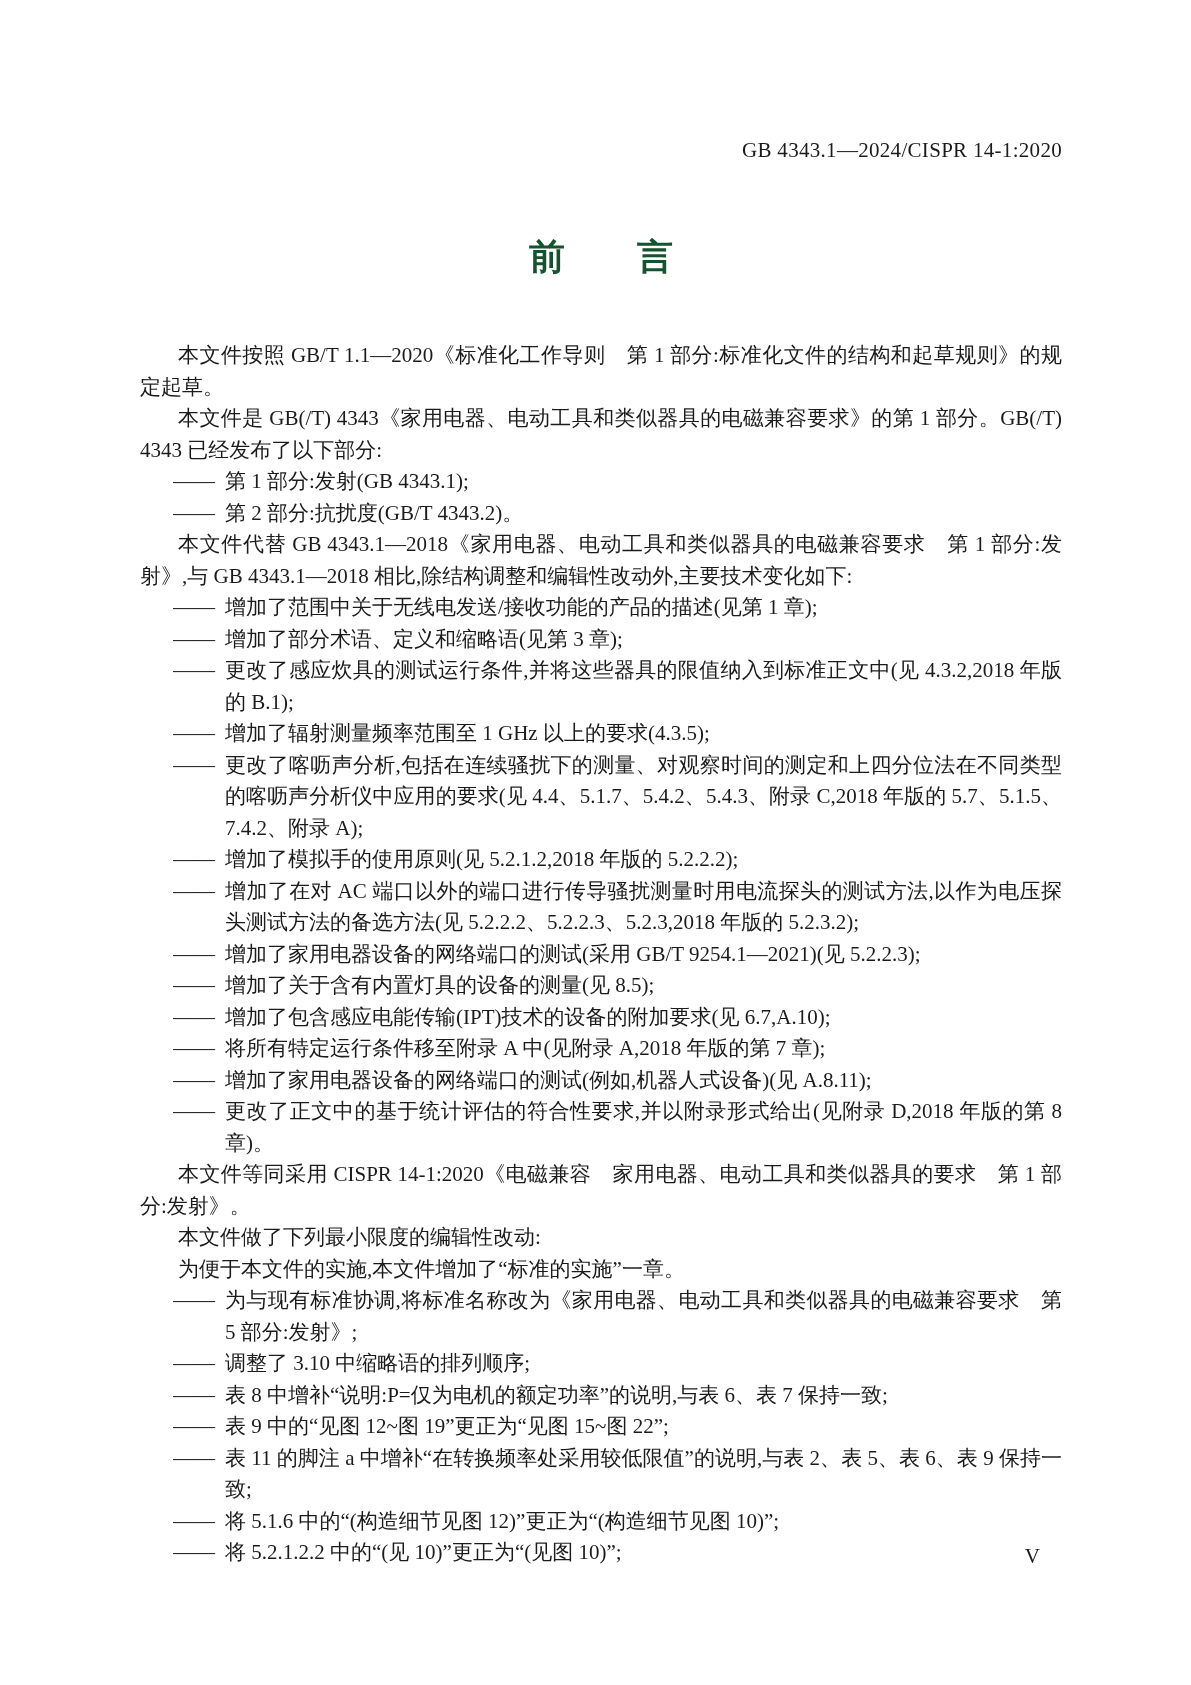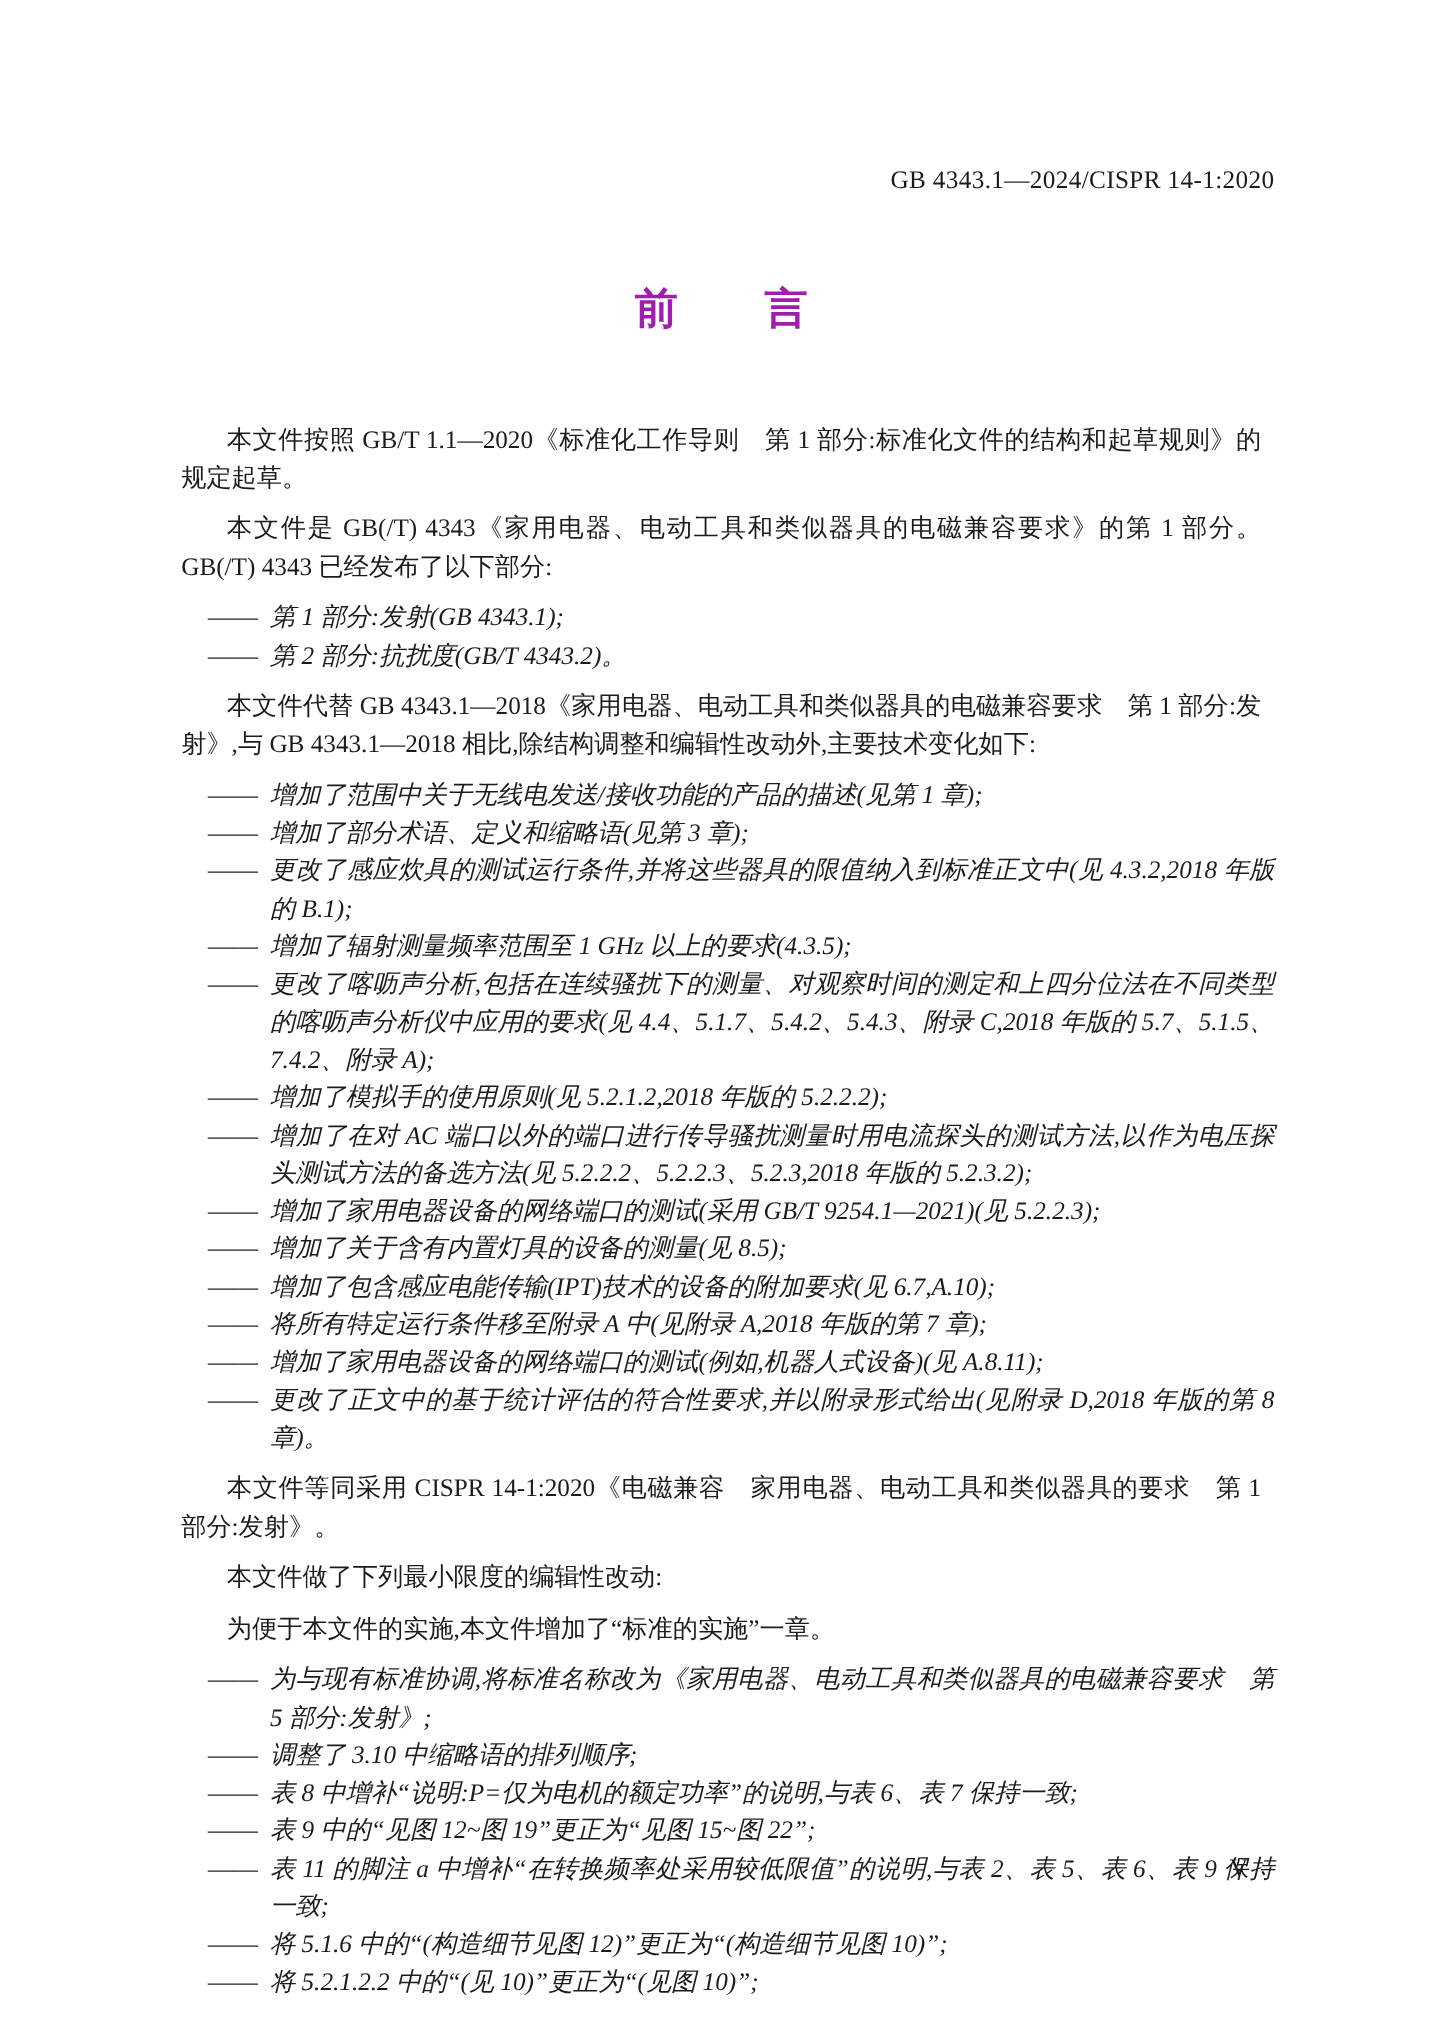--- a/index.html
+++ b/index.html
@@ -31,49 +31,48 @@
     position: absolute;
     top: 235px;
     left: 140px;
     width: 922px;
     margin: 0;
     text-align: center;
     font-family: "Liberation Sans", sans-serif;
     font-weight: 700;
     font-size: 36px;
     line-height: 44px;
-    color: #a21caf;
+    color: #14532d;
   }
   .doc-body {
     position: absolute;
     top: 340px;
     left: 140px;
     width: 922px;
     font-size: 21px;
     line-height: 31.5px;
     text-align: justify;
   }
   .para {
     text-indent: 38px;
-    margin: 11px;
+    margin: 0;
   }
   .list-item {
     display: flex;
     padding-left: 33px;
     margin: 0;
   }
   .dash {
     flex: 0 0 52px;
     white-space: nowrap;
     overflow: hidden;
   }
   .item-text {
     flex: 1;
     text-align: justify;
-    font-style: italic;
   }
   .doc-footer {
     position: absolute;
     top: 1544px;
     left: 140px;
     width: 900px;
     text-align: right;
     font-size: 21px;
   }
 </style>

